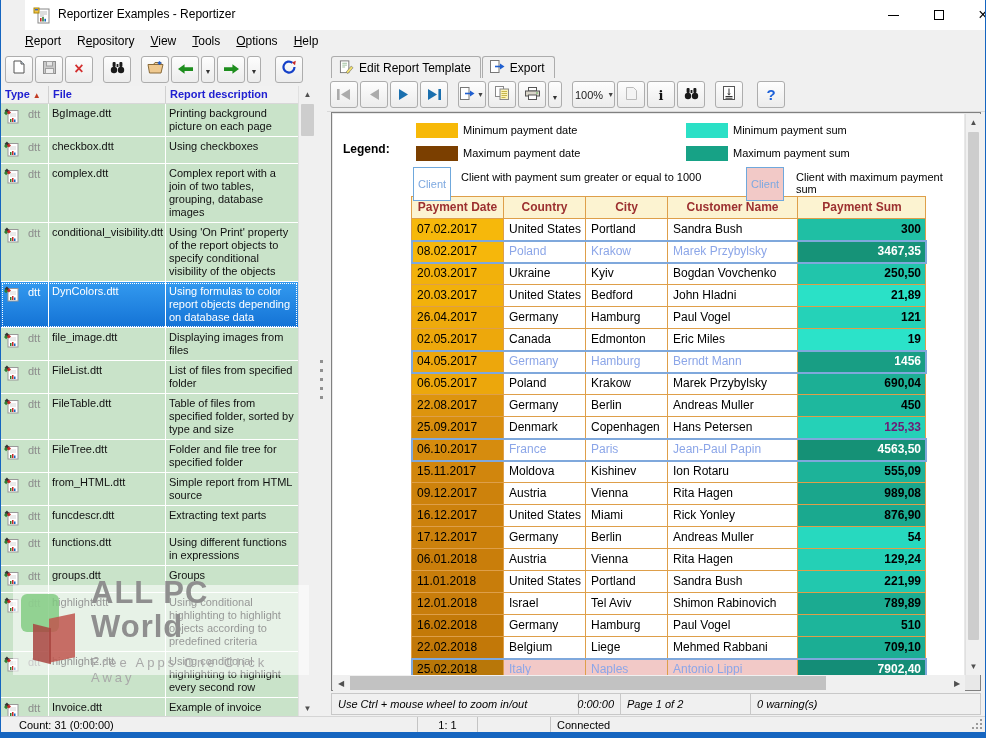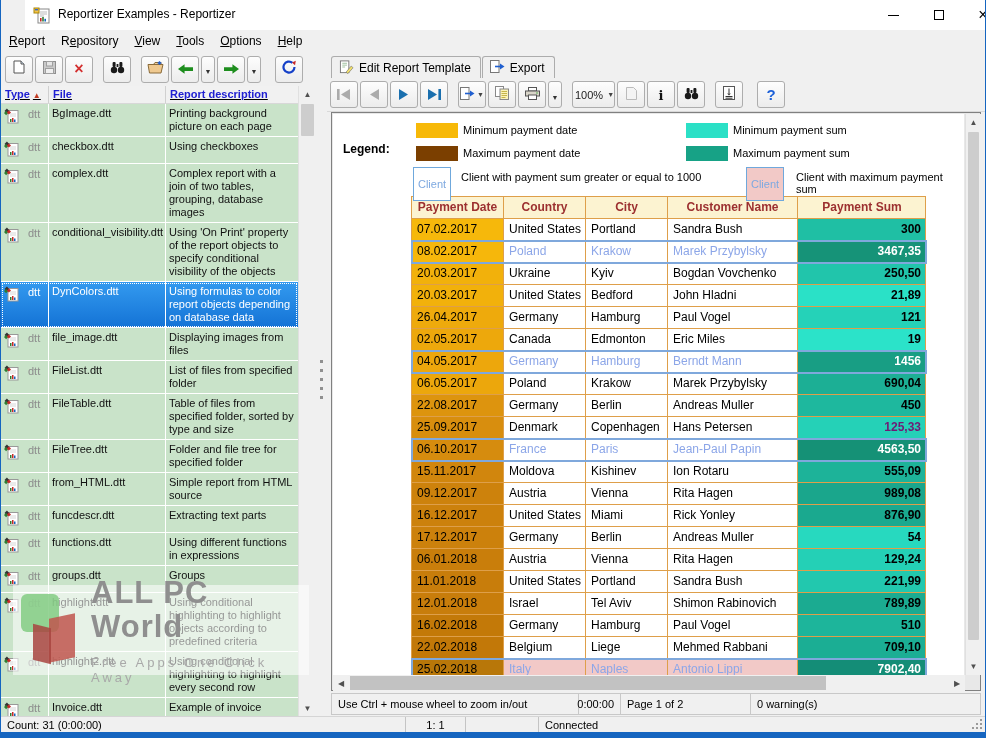--- a/index.html
+++ b/index.html
@@ -13,37 +13,37 @@
   #app-icon { position:absolute; left:8px; top:6px; width:18px; height:18px; }
   #title-text { position:absolute; left:33px; top:7px; font-size:12px; color:#000; }
   .wc { position:absolute; top:0; width:40px; height:30px; display:flex; align-items:center; justify-content:center; }
   #btn-min{ right:96px; } #btn-max{ right:50px; } #btn-close{ right:6px; }
   .wc-min{ width:11px; height:1px; background:#000; }
   .wc-max{ width:10px; height:10px; border:1px solid #000; }
   .wc-close{ font-size:16px; line-height:1; color:#000; }
 
   
   #menubar { position:absolute; left:0; top:30px; width:100%; height:22px; background:#f0f0f0;
-             display:flex; align-items:center; padding-left:0; }
+             display:flex; align-items:center; padding-left:16px; }
   .menu-item { font-size:12px; color:#000; padding:3px 8px; }
 
   
   #left-toolbar { position:absolute; left:0; top:52px; width:318px; height:34px; background:#f0f0f0;
                   display:flex; align-items:center; padding-left:4px; }
   .tb-btn { height:27px; min-width:28px; display:inline-flex; align-items:center; justify-content:center;
             background:linear-gradient(#fdfdfd,#ececec); border:1px solid #adadad; border-radius:3px;
             margin-right:2px; color:#333; }
   .tb-btn.narrow { min-width:14px; }
   .tb-btn.disabled { color:#a9a9a9; }
   .tb-gap { display:inline-block; height:1px; }
   .dd { font-size:7px; color:#444; margin-left:2px; }
   .tb-label { font-size:11px; color:#222; margin:0 2px; }
 
   #grid-header { position:absolute; left:0; top:86px; width:297px; height:18px; background:#f1f1f1;
-                 display:flex; border-bottom:1px solid #d8d8d8;text-decoration:underline; }
+                 display:flex; border-bottom:1px solid #d8d8d8; }
   .gh-cell { font-size:11px; font-weight:bold; color:#2020d1; padding:2px 4px; border-right:1px solid #d0d0d0; }
   .sort-arrow { color:#c23b22; font-size:8px; margin-left:3px; }
   #grid-body { position:absolute; left:0; top:104px; width:297px; height:613px; overflow:hidden; background:#c9e3c9; }
   .lrow { display:flex; width:297px; background:#c9e3c9; border-bottom:1px solid #ffffff; }
   .lrow.selected { background:linear-gradient(#339aef,#1473d6); }
   .lc { border-right:1px solid #ffffff; padding:3px 3px; font-size:11px; line-height:13px; color:#111; }
   .lc-type { width:48px; display:flex; align-items:flex-start; gap:9px; padding-top:4px; }
   .lc-type .tlab { color:#8c8c8c; }
   .lc-file { width:117px; }
   .lc-desc { width:132px; border-right:none; }
@@ -96,25 +96,25 @@
   .rrow.hl .rc1,.rrow.hl .rc2,.rrow.hl .rc3 { color:#8ca6e8; }
   .rrow.hl-pink .rc1,.rrow.hl-pink .rc2,.rrow.hl-pink .rc3 { background:#f2c9c7; }
 
   #pv-vscroll { left:633px; top:1px; width:16px; height:561px; }
   #pv-hscroll { position:absolute; left:1px; top:562px; width:632px; height:16px; background:#f0f0f0; }
   #pv-hscroll .arr { position:absolute; top:0; width:16px; height:16px; display:flex; align-items:center;
                      justify-content:center; font-size:8px; color:#505050; }
   #pv-hthumb { position:absolute; left:17px; top:1px; width:476px; height:14px; background:#c2c2c2; }
 
   #preview-status { position:absolute; left:330px; top:693px; width:650px; height:22px; background:#f0f0f0;
-                    border:1px solid #c8c8c8; display:flex; font-size:11px; color:#000; align-items:center; }
+                    border:1px solid #c8c8c8; display:flex; font-size:11px; color:#000; align-items:center;font-style:italic; }
   .ps-panel { height:100%; display:flex; align-items:center; border-right:1px solid #c8c8c8; padding:0 6px; }
 
   #bottombar { position:absolute; left:0; top:716px; width:986px; height:16px; background:#f0f0f0;
-               border-top:1px solid #d5d5d5; display:flex; font-size:11px; color:#000; }
+               border-top:1px solid #d5d5d5; display:flex; font-size:11px; color:#000;padding-left:12px; }
   .bb-panel { height:100%; display:flex; align-items:center; border-right:1px solid #c4c4c4; padding:0 6px; }
   #grip { position:absolute; right:2px; top:718px; width:12px; height:12px;
           background:
             radial-gradient(circle at 10px 10px,#9a9a9a 1.2px,transparent 1.4px),
             radial-gradient(circle at 6px 10px,#9a9a9a 1.2px,transparent 1.4px),
             radial-gradient(circle at 10px 6px,#9a9a9a 1.2px,transparent 1.4px),
             radial-gradient(circle at 2px 10px,#9a9a9a 1.2px,transparent 1.4px),
             radial-gradient(circle at 6px 6px,#9a9a9a 1.2px,transparent 1.4px),
             radial-gradient(circle at 10px 2px,#9a9a9a 1.2px,transparent 1.4px); }
   #bluebar { position:absolute; left:0; top:732px; width:986px; height:6px; background:#1565c0; }

